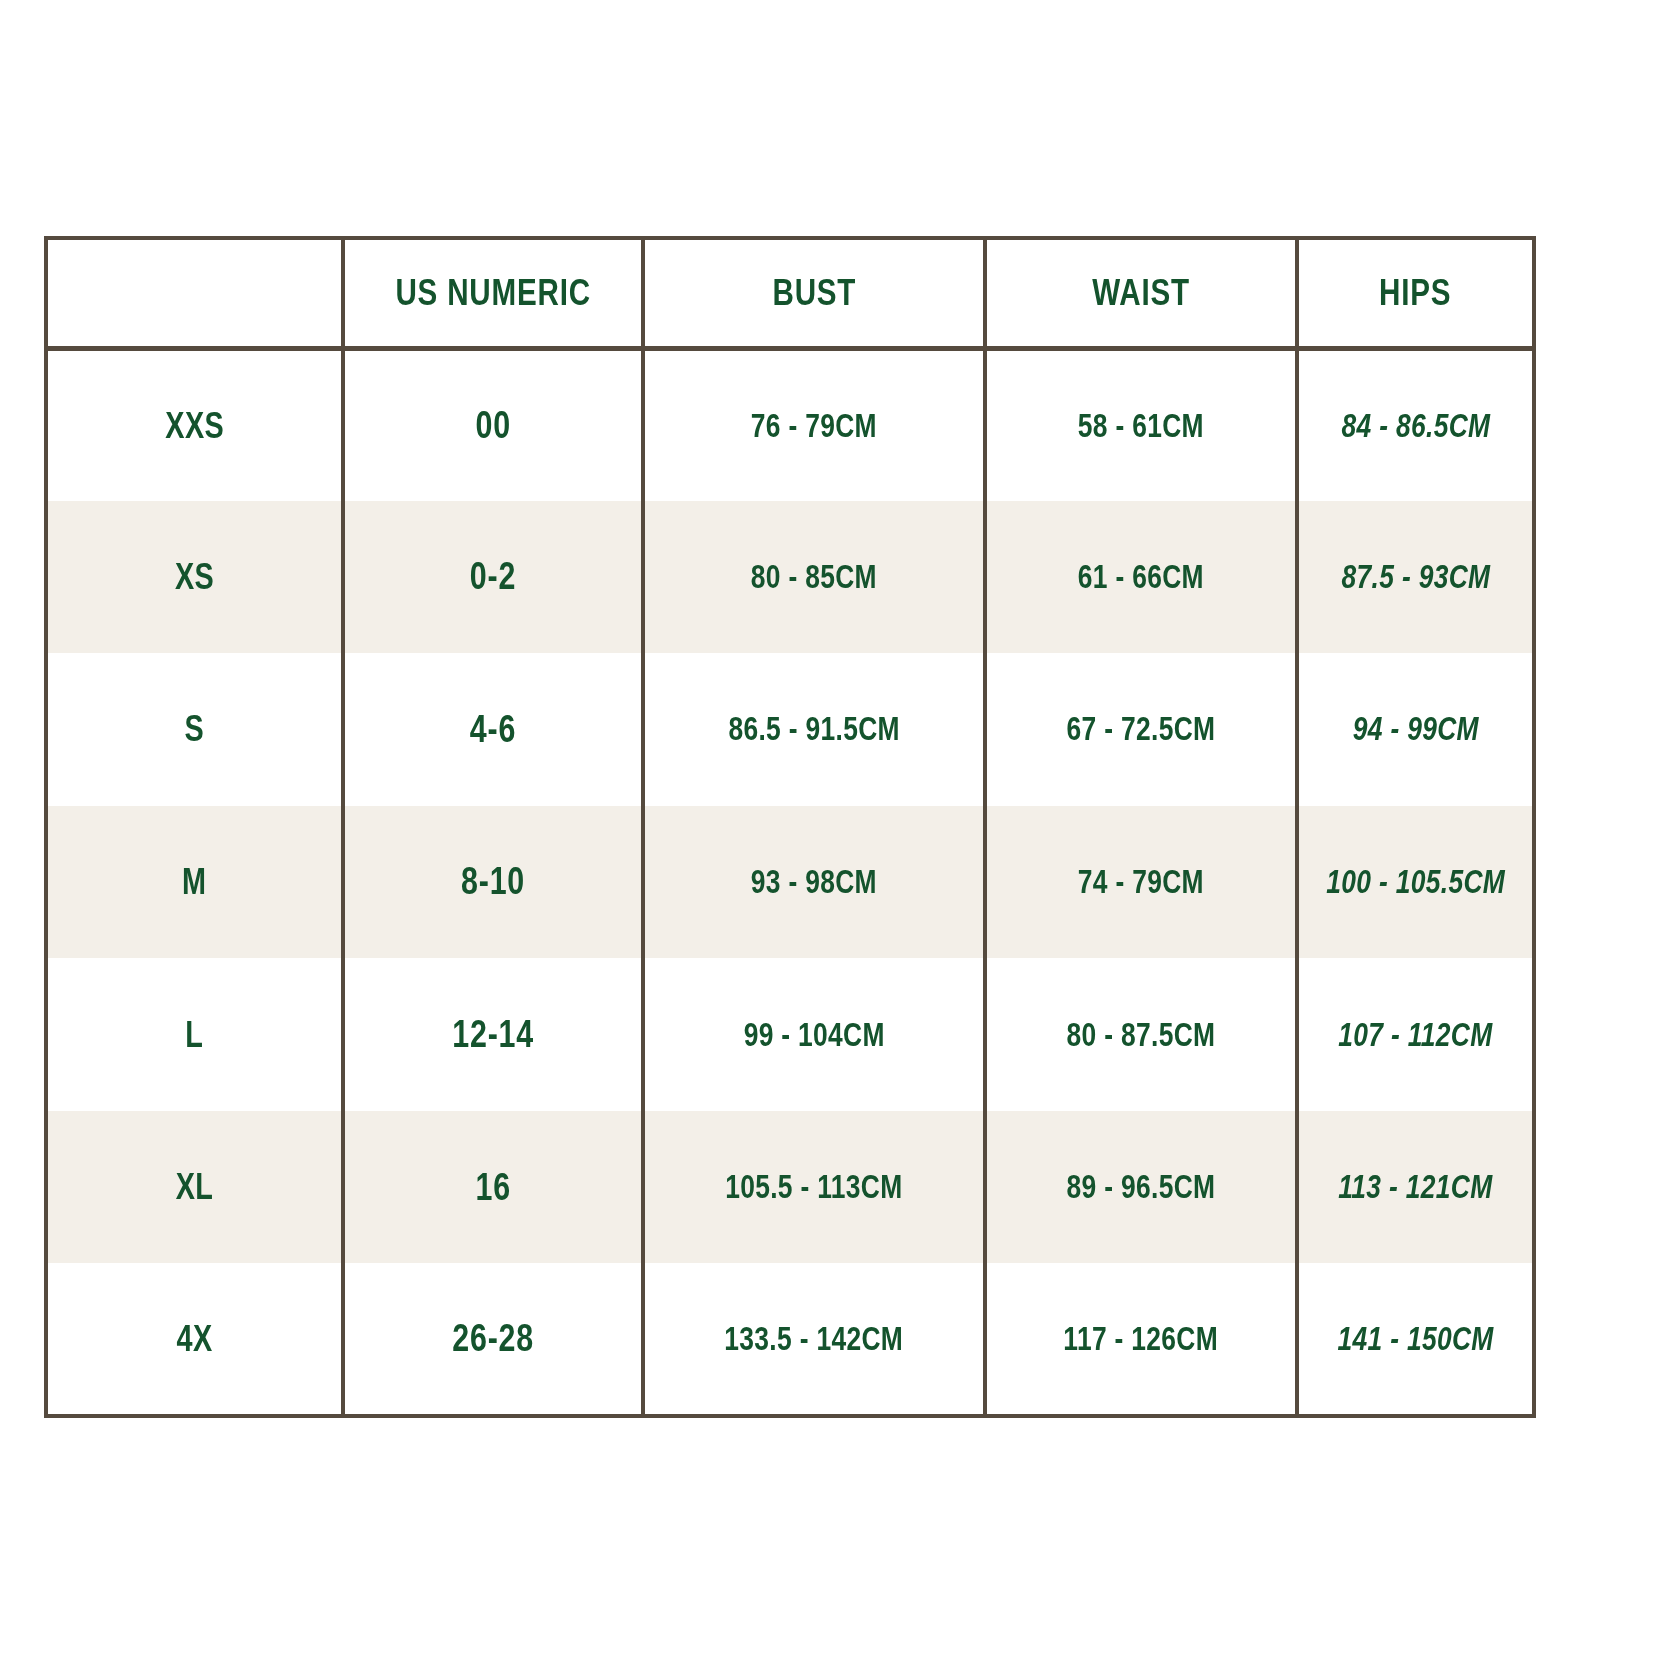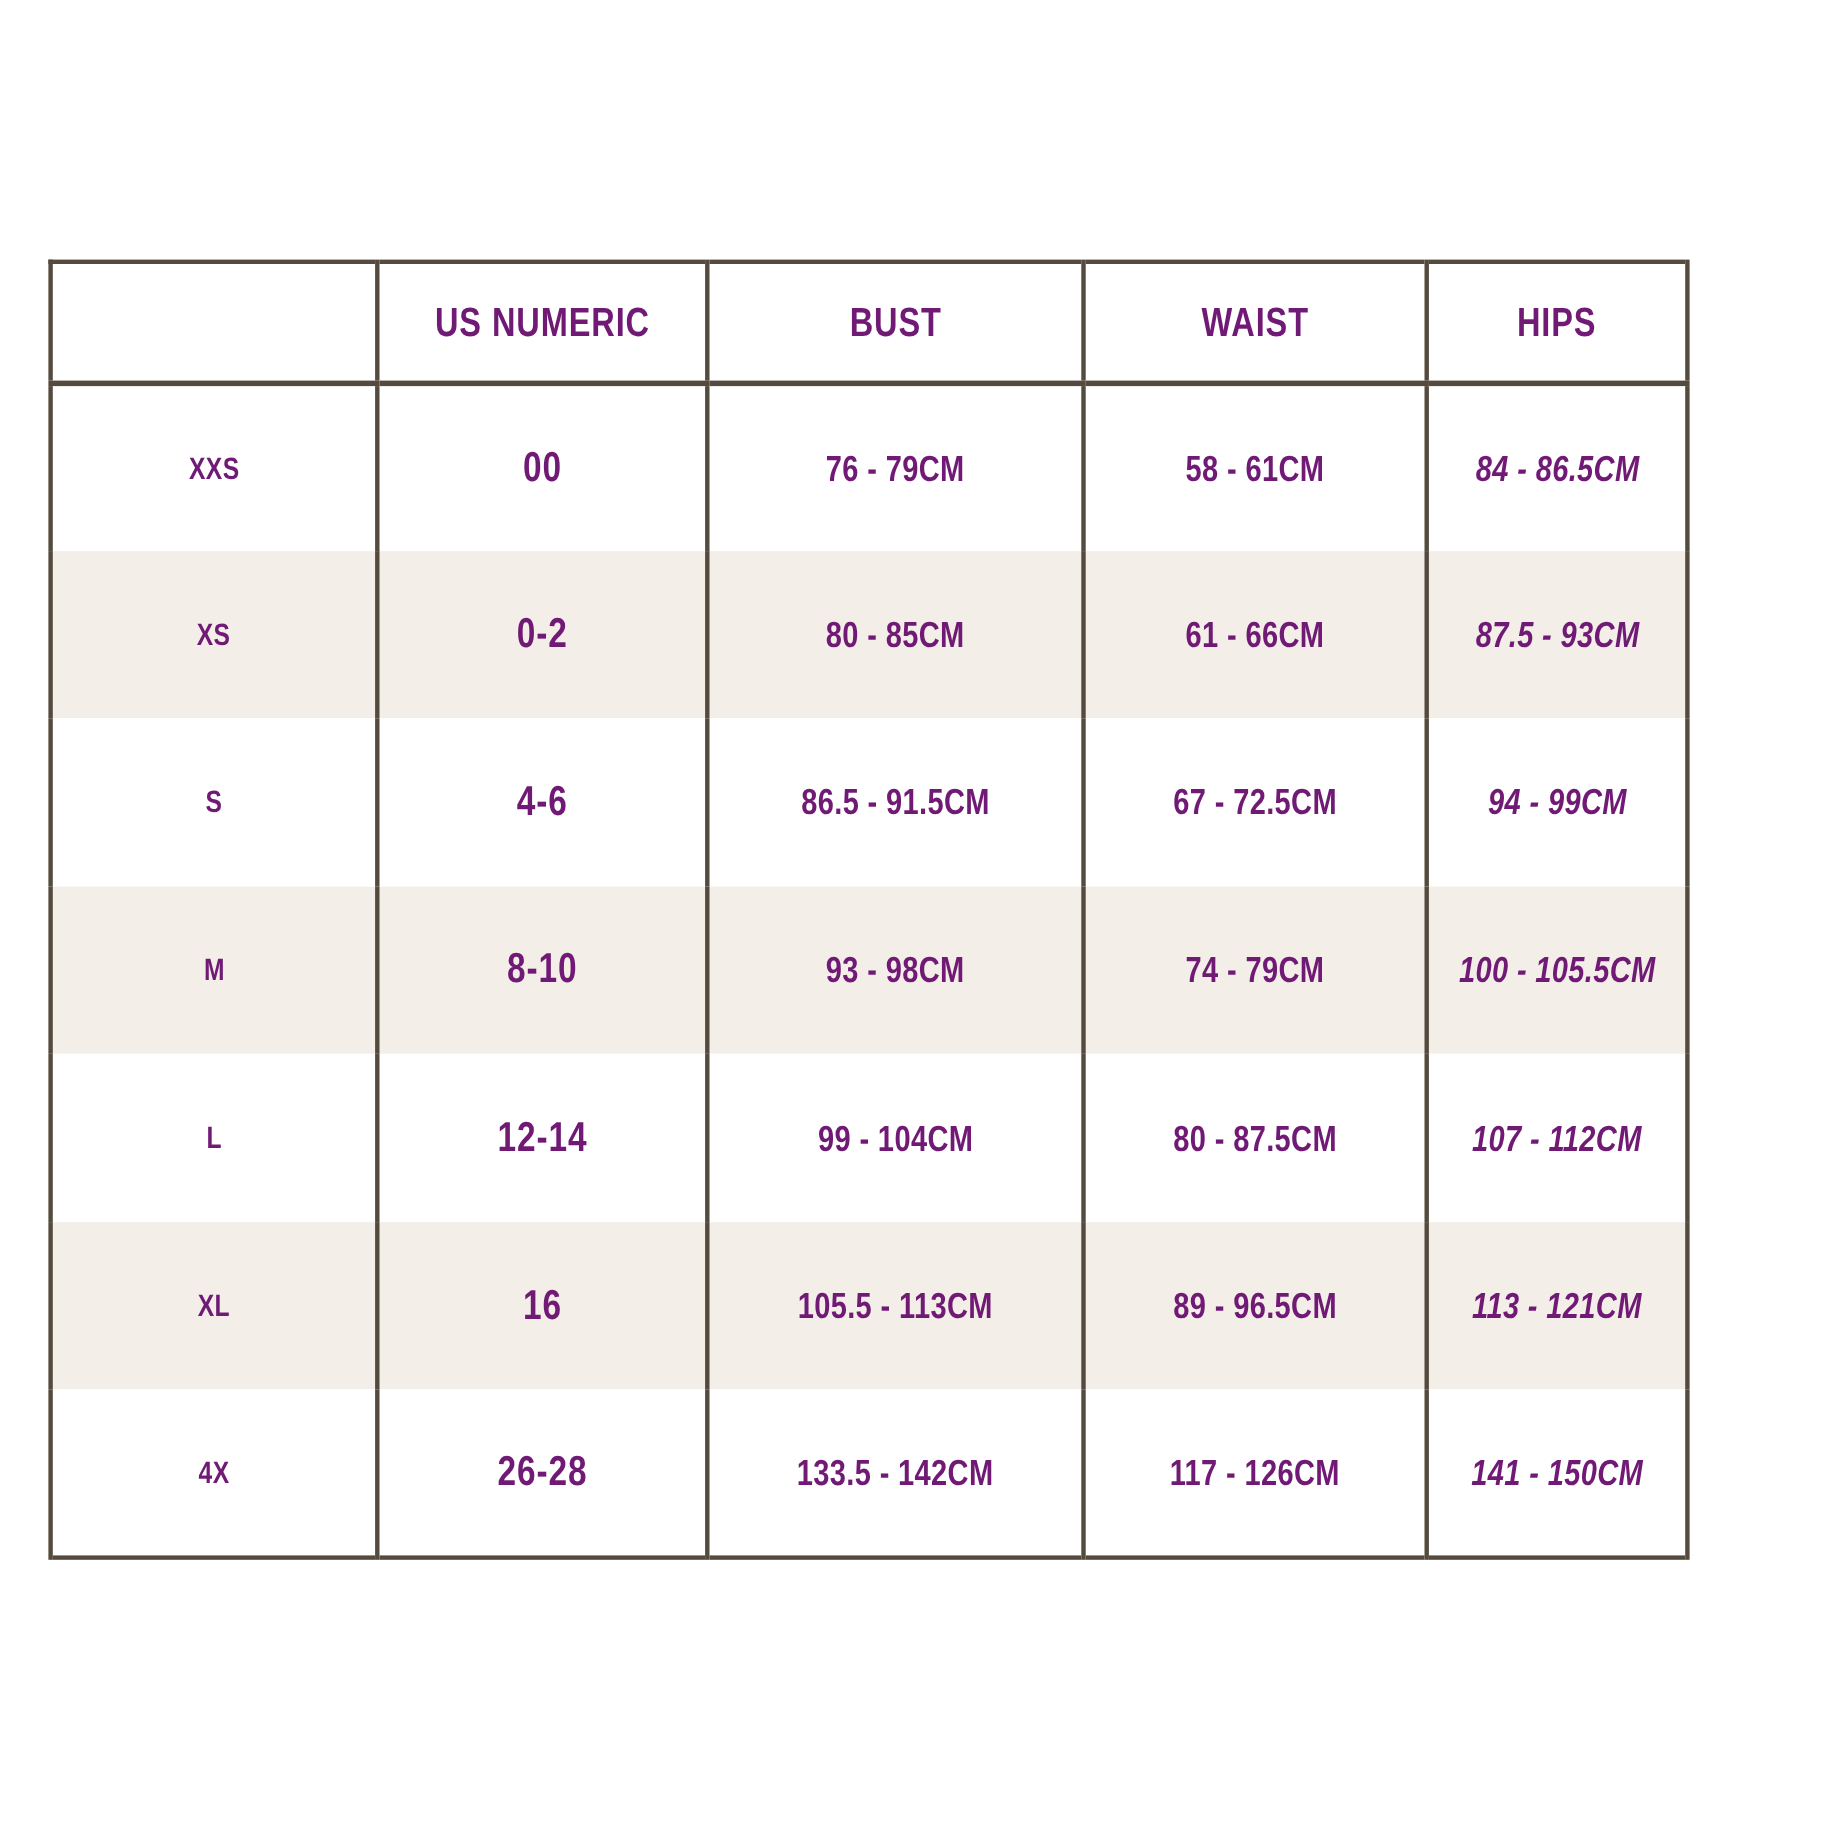--- a/index.html
+++ b/index.html
@@ -46,21 +46,21 @@
   col.c-bust    { width: 342px; }
   col.c-waist   { width: 312px; }
   col.c-hips    { width: 237px; }
 
   table.size-chart th,
   table.size-chart td {
     border-left: 4px solid #554a3e;
     border-right: 4px solid #554a3e;
     text-align: center;
     vertical-align: middle;
-    color: #701a75;
+    color: #14532d;
     padding: 0;
   }
 
   
   thead tr {
     height: 110px;
   }
   thead th {
     border-bottom: 5px solid #554a3e;
     background: #ffffff;
@@ -91,21 +91,21 @@
   }
 
   td .cell {
     display: inline-block;
     white-space: nowrap;
     transform: scaleX(0.80);
     transform-origin: center;
   }
 
   td.size-label {
-    font-size: 28px;
+    font-size: 36px;
     font-weight: bold;
     letter-spacing: 0.5px;
     border-left: none;
   }
   td.numeric-val {
     font-size: 38px;
     font-weight: bold;
     letter-spacing: 1px;
   }
   td.measure {

